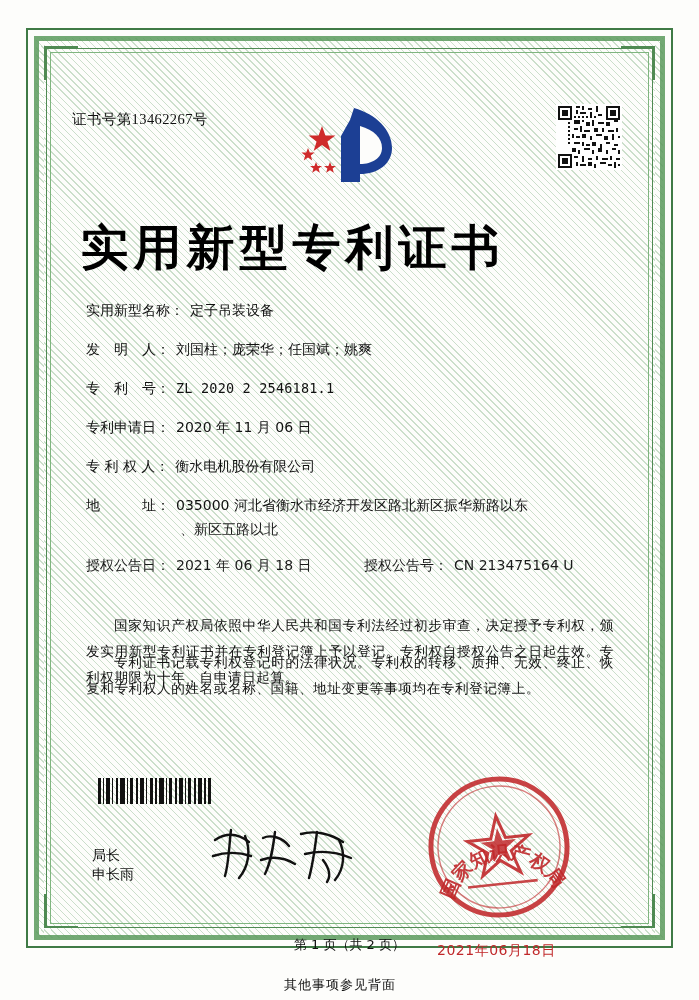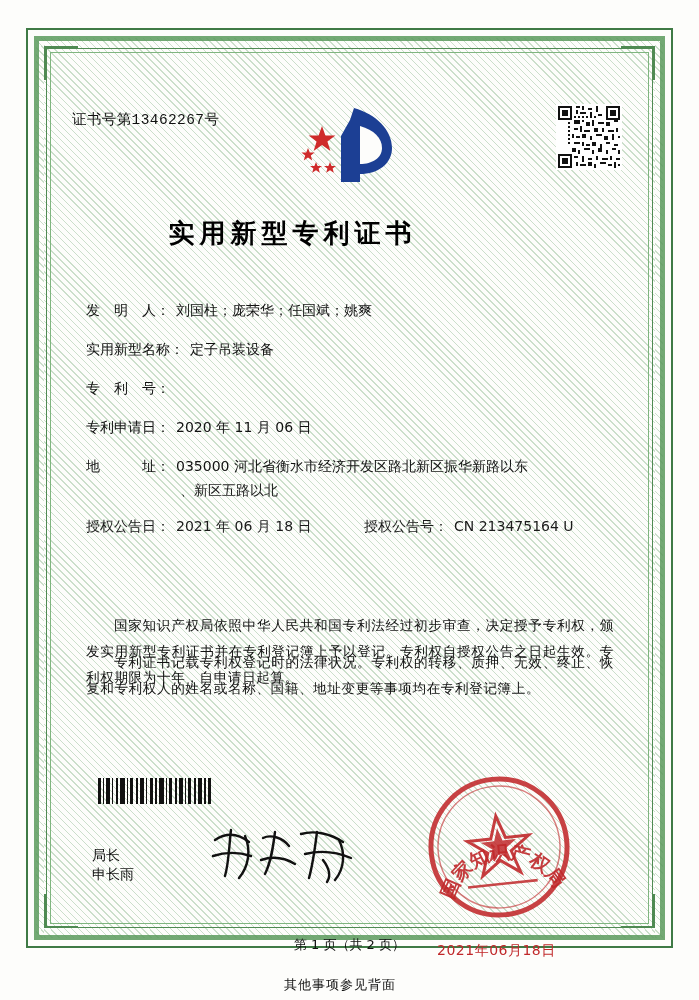--- a/index.html
+++ b/index.html
@@ -86,42 +86,42 @@
   .corner.br { left: 621px; top: 894px; border-left: none; border-top: none; }
 
   
   .cert-no {
     position: absolute;
     left: 72px; top: 110px;
     font-size: 14.5px;
     letter-spacing: 0.4px;
     color: #111;
     white-space: nowrap;
-    font-family: Liberation Mono, monospace;
+    font-family: Liberation Serif, serif;
   }
   .logo {
     position: absolute;
     left: 292px; top: 100px;
     width: 116px; height: 90px;
   }
   .qr {
     position: absolute;
     left: 556px; top: 104px;
     width: 66px; height: 66px;
   }
 
   
   .doc-title {
     position: absolute;
     left: 0; top: 216px;
     width: 585px;
     text-align: center;
     font-family: "DejaVu Sans", sans-serif;
     font-weight: bold;
-    font-size: 26px;
+    font-size: 48px;
     letter-spacing: 5px;
     color: #000;
   }
 
   
   .fields {
     position: absolute;
     left: 86px; top: 300px;
     width: 530px;
   }
@@ -371,38 +371,43 @@
         <rect x="29" y="29" width="1" height="3"></rect>
         <rect x="31" y="30" width="1" height="1"></rect>
     </g>
   </svg>
 
   <div class="doc-title">实用新型专利证书</div>
 
   <div class="fields">
 
     <div class="field-row">
+      <span class="field-label">实用新型名称：</span>
+      <span class="field-value">定子吊装设备</span>
+    </div>
+
+    <div class="field-row">
       <span class="field-label">发　明　人：</span>
       <span class="field-value">刘国柱；庞荣华；任国斌；姚爽</span>
     </div>
 
     <div class="field-row">
-      <span class="field-label">实用新型名称：</span>
-      <span class="field-value">定子吊装设备</span>
-    </div>
-
-    <div class="field-row">
       <span class="field-label">专　利　号：</span>
+      <span class="field-value mono">ZL 2020 2 2546181.1</span>
     </div>
 
     <div class="field-row">
       <span class="field-label">专利申请日：</span>
       <span class="field-value">2020 年 11 月 06 日</span>
     </div>
 
+    <div class="field-row">
+      <span class="field-label">专 利 权 人：</span>
+      <span class="field-value">衡水电机股份有限公司</span>
+    </div>
 
     <div class="field-row">
       <span class="field-label">地　　　址：</span>
       <span class="field-value">035000 河北省衡水市经济开发区路北新区振华新路以东</span>
     </div>
     <div class="addr-second">、新区五路以北</div>
 
     <div class="row-two-col">
       <span class="col-left">
         <span class="field-label">授权公告日：</span>

